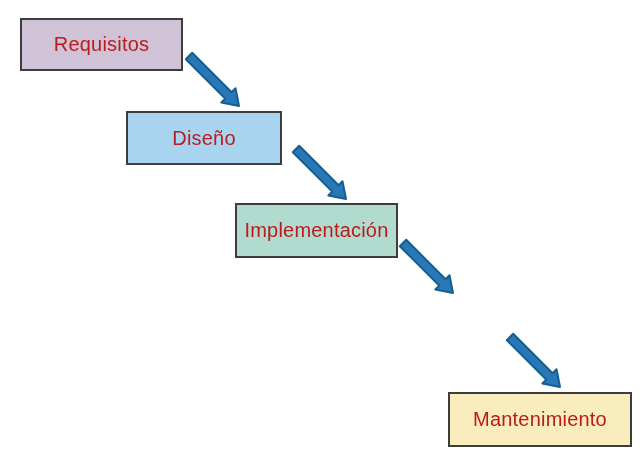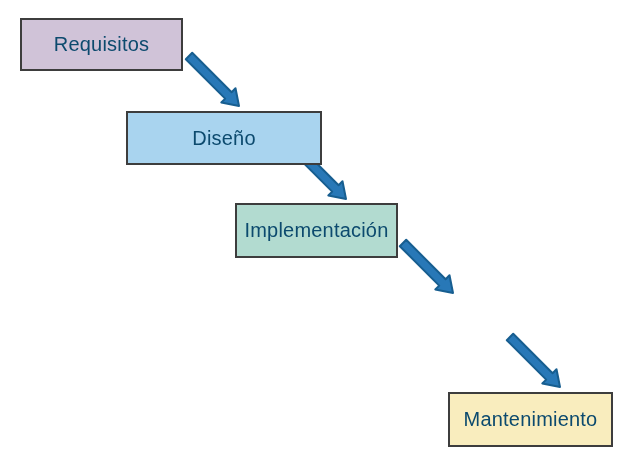--- a/index.html
+++ b/index.html
@@ -26,29 +26,29 @@
   .stage {
     position: absolute;
     box-sizing: border-box;
     border: 2px solid #3d3d3d;
     display: flex;
     align-items: center;
     justify-content: center;
   }
   .stage-label {
     font-size: 20px;
-    color: #0c4a6e;
+    color: #b91c1c;
     white-space: nowrap;
     letter-spacing: 0.2px;
   }
   .s1 { left: 20px;  top: 18px;  width: 163px; height: 53px; }
-  .s2 { left: 126px; top: 111px; width: 196px; height: 54px; }
+  .s2 { left: 126px; top: 111px; width: 156px; height: 54px; }
   .s3 { left: 235px; top: 203px; width: 163px; height: 55px; }
   .s4 { left: 342px; top: 299px; width: 162px; height: 55px; }
-  .s5 { left: 448px; top: 392px; width: 165px; height: 55px; }
+  .s5 { left: 448px; top: 392px; width: 184px; height: 55px; }
 </style>
 </head>
 <body>
 
 <div class="canvas">
 
   <svg class="arrows" viewBox="0 0 640 469" xmlns="http://www.w3.org/2000/svg" style="fill: rgb(40, 120, 183); stroke: rgb(23, 94, 144);">
     <defs>
       <polygon id="arrow" points="3.2,-3.2 42.6,36.2 46.5,32.3 50,50 32.3,46.5 36.2,42.6 -3.2,3.2" stroke-width="2" stroke-linejoin="round"></polygon>
     </defs>

